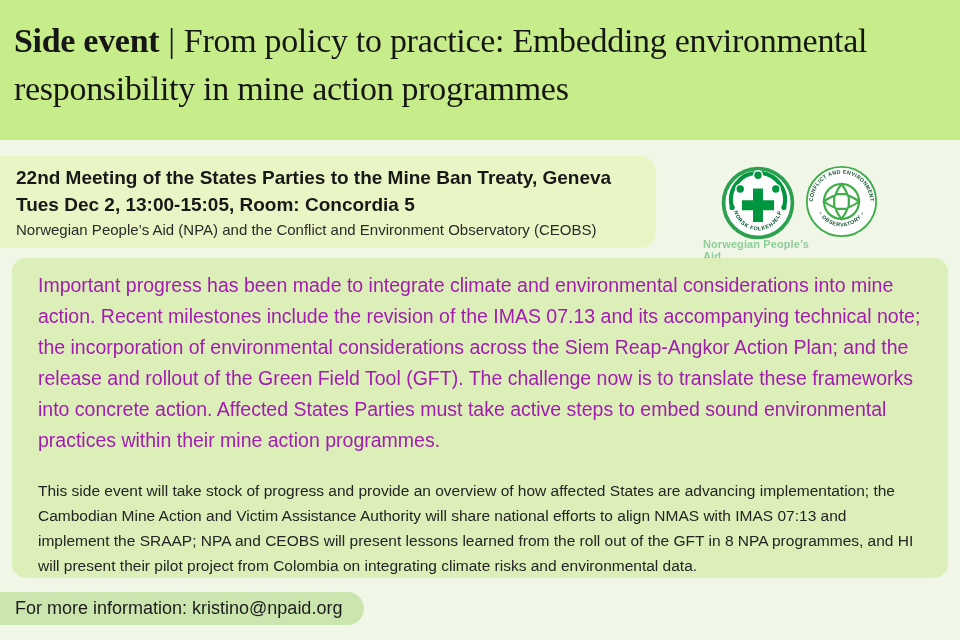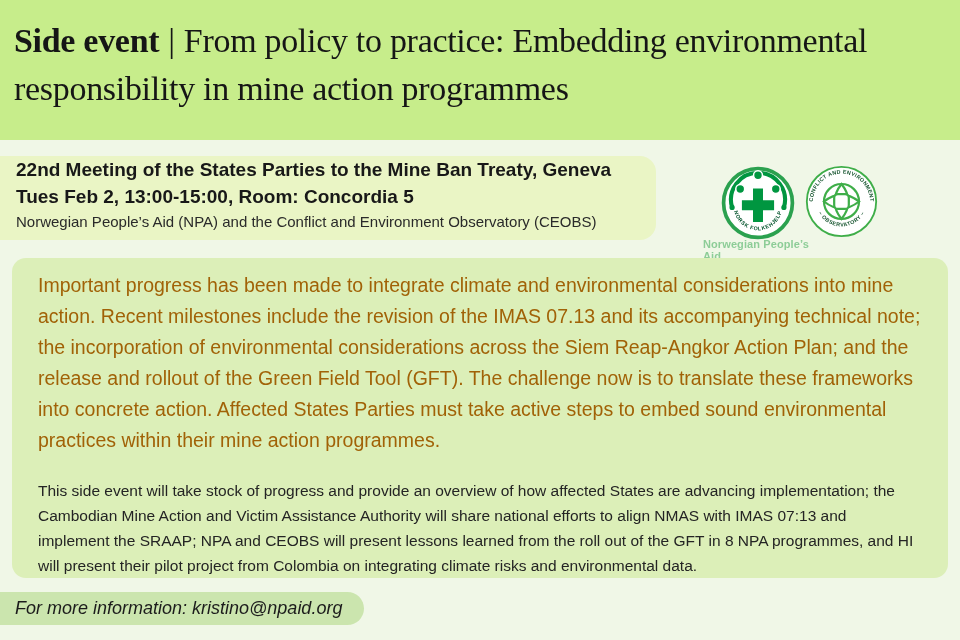--- a/index.html
+++ b/index.html
@@ -21,65 +21,64 @@
     font-size:34px;line-height:48px;font-weight:400;color:#161616;
     letter-spacing:-0.3px;margin:0;font-family:Liberation Serif, serif;
   }
   .title .prefix{font-weight:700;}
   .title .sep{font-weight:300;padding:0 9px;}
   .details-card{
     position:absolute;left:0;top:156px;width:656px;
     box-sizing:border-box;
     background:#eaf5c5;
     border-radius:0 16px 16px 0;
-    padding:1px 18px 9px 16px;
+    padding:9px 18px 9px 16px;
   }
   .details-line{font-size:19px;font-weight:700;line-height:26.5px;color:#181818;}
   .details-org{font-size:15px;font-weight:400;line-height:19px;color:#2a2a2a;margin-top:2px;}
   .logo{position:absolute;}
   .logo-npa{left:721px;top:166px;width:74px;height:74px;}
   .logo-ceobs{left:805px;top:165px;width:73px;height:73px;}
   .npa-caption{
     position:absolute;left:703px;top:238px;width:110px;
     font-size:11px;font-weight:700;
     color:#6cbf7d;opacity:0.75;letter-spacing:0.1px;
   }
   .summary-card{
     position:absolute;left:12px;top:258px;width:936px;height:320px;
     box-sizing:border-box;
     background:#dcefb8;
     border-radius:14px;
     padding:12px 26px 0 26px;
   }
   .para1{
-    font-size:19.5px;line-height:31px;color:#a16207;margin:0;
+    font-size:19.5px;line-height:31px;color:#a21caf;margin:0;
   }
   .para2{
     font-size:15.5px;line-height:25px;color:#242424;margin:22px 0 12px 0;
   }
   .contact-chip{
     position:absolute;left:0;top:592px;height:33px;
     display:inline-flex;align-items:center;
     background:#cbe5ae;
     border-radius:0 17px 17px 0;
     padding:0 22px 0 15px;
-    font-style:italic;
   }
   .contact-chip span{font-size:18px;color:#1c1c1c;}
 </style>
 </head>
 <body>
 
 <div class="header">
   <h1 class="title"><span class="prefix">Side event</span><span class="sep">|</span><span>From policy to practice: Embedding environmental responsibility in mine action programmes</span></h1>
 </div>
 
 <div class="details-card">
   <div class="details-line">22nd Meeting of the States Parties to the Mine Ban Treaty, Geneva</div>
-  <div class="details-line">Tues Feb 2, 13:00-15:00, Room: Concordia 5</div>
+  <div class="details-line">Tues Dec 2, 13:00-15:05, Room: Concordia 5</div>
   <div class="details-org">Norwegian People’s Aid (NPA) and the Conflict and Environment Observatory (CEOBS)</div>
 </div>
 
 <svg class="logo logo-npa" viewBox="0 0 100 100">
   <circle cx="50" cy="50" r="46.5" fill="#ffffff" stroke="#2ba14f" stroke-width="5"></circle>
   <path d="M 15,56 A 36.5,36.5 0 1 1 85,56" fill="none" stroke="#009640" stroke-width="5.5"></path>
   <circle cx="15" cy="56" r="3.5" fill="#009640"></circle>
   <circle cx="85" cy="56" r="3.5" fill="#009640"></circle>
   <circle cx="26" cy="31" r="6" fill="#009640" stroke="#ffffff" stroke-width="2"></circle>
   <circle cx="50" cy="12.5" r="6" fill="#009640" stroke="#ffffff" stroke-width="2"></circle>

